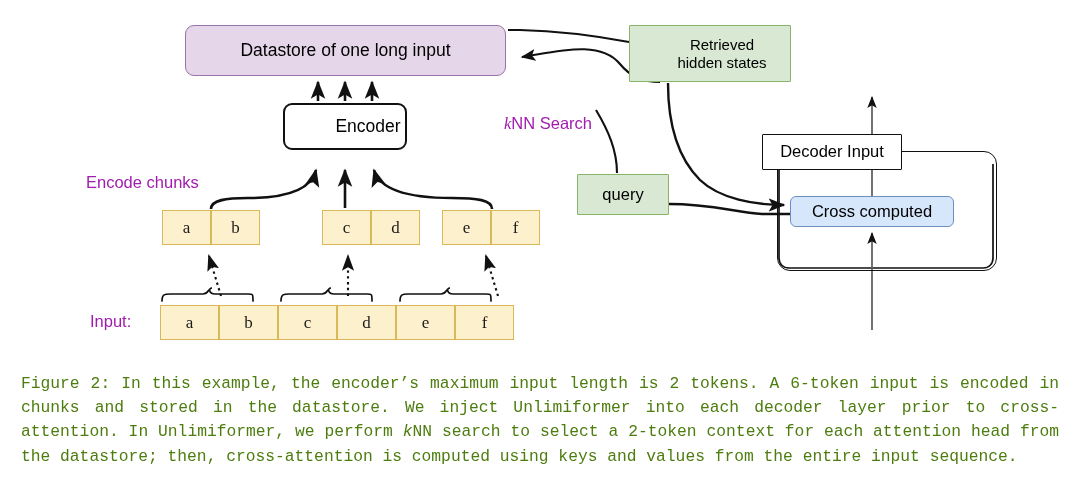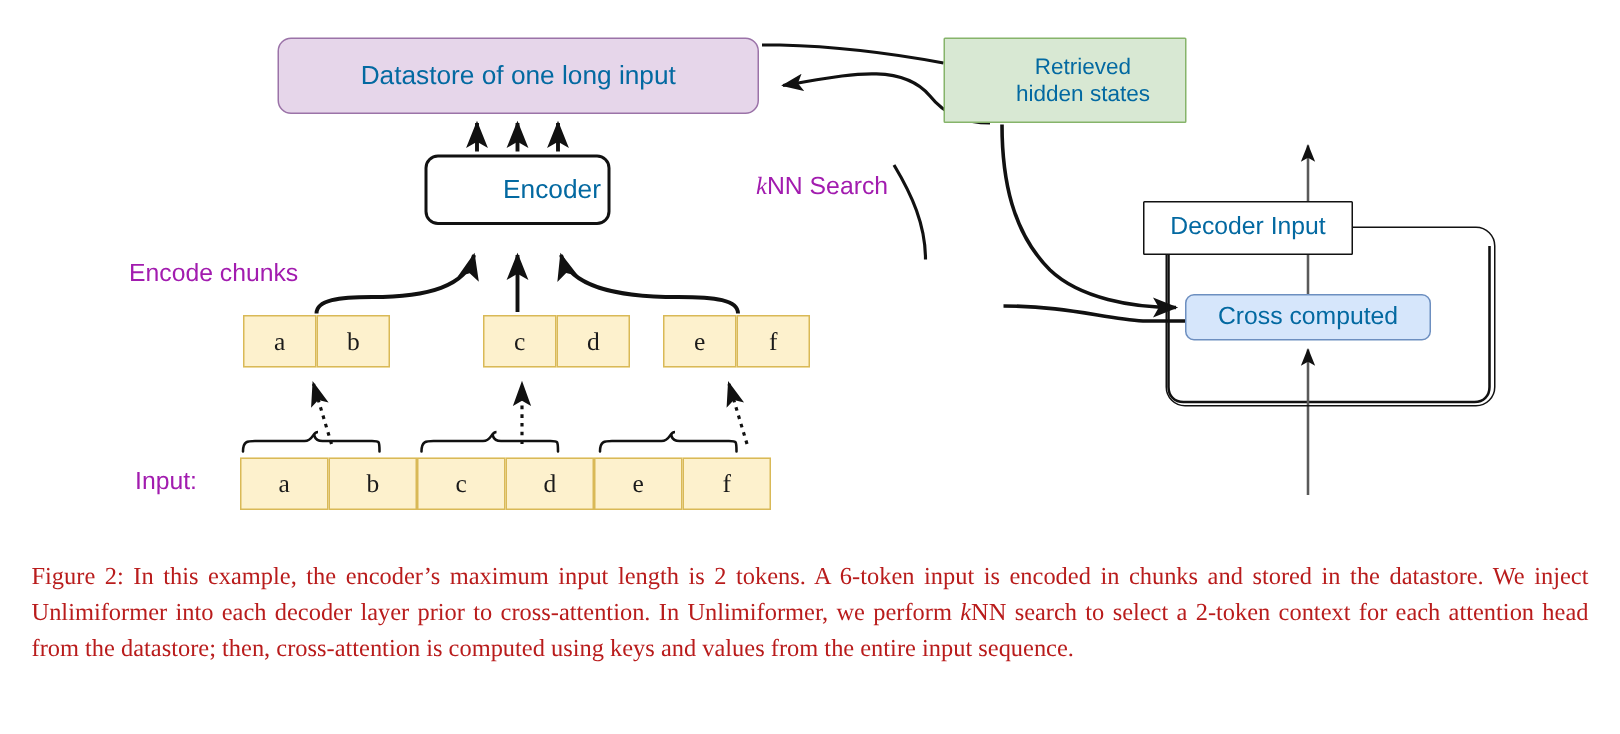--- a/index.html
+++ b/index.html
@@ -26,21 +26,21 @@
     left: 0; top: 0;
   }
   
   .box {
     position: absolute;
     box-sizing: border-box;
     display: flex;
     align-items: center;
     justify-content: center;
     text-align: center;
-    color: #0369a1;
+    color: #000000;
     font-family: "Liberation Sans", sans-serif;
     line-height: 1.18;
     z-index: 3;
   }
   .box-datastore {
     left: 185px; top: 25px;
     width: 321px; height: 51px;
     background: #e6d6ea;
     border: 1.6px solid #9b73a8;
     border-radius: 9px;
@@ -134,24 +134,24 @@
   .lbl-encode-chunks { left: 86px; top: 173px; font-size: 16.5px; }
   .lbl-knn { left: 504px; top: 114px; font-size: 16.5px; }
   .lbl-knn i { font-family: "Liberation Serif", serif; font-style: italic; }
   .lbl-input { left: 90px; top: 312px; font-size: 16.5px; text-align: right; }
   
   #caption {
     position: absolute;
     left: 21px;
     top: 372px;
     width: 1038px;
-    font-family: Liberation Serif, serif;
+    font-family: Liberation Mono, monospace;
     font-size: 16.3px;
     line-height: 1.485;
-    color: #b91c1c;
+    color: #4d7c0f;
     text-align: justify;
     text-justify: inter-word;
   }
   #caption i { font-style: italic; }
 </style>
 </head>
 <body>
 
 <div id="page">
 
@@ -215,20 +215,21 @@
 
     <div class="box box-encoder">Encoder</div>
 
     <div class="box box-retrieved">
       <div>
         <div>Retrieved</div>
         <div>hidden states</div>
       </div>
     </div>
 
+    <div class="box box-query">query</div>
 
     <div class="decoder-outer"></div>
 
     <div class="box box-decoder-label">Decoder Input</div>
 
     <div class="box box-crossattn">Cross computed</div>
 
     <div class="tokenrow chunkrow chunk-ab">
       <div class="cell">a</div>
       <div class="cell">b</div>

